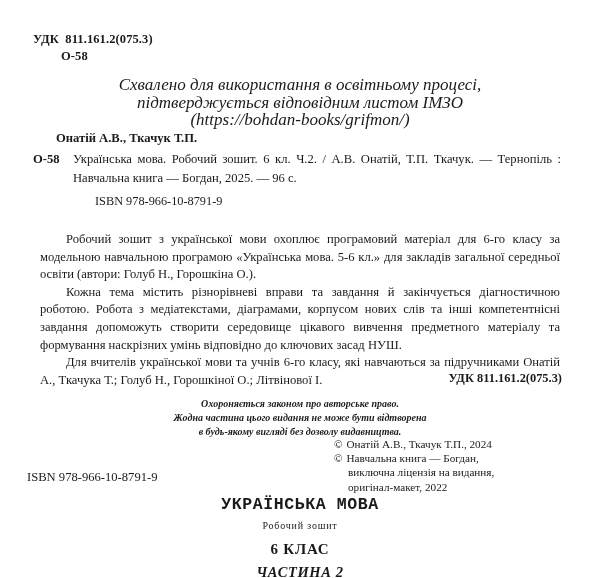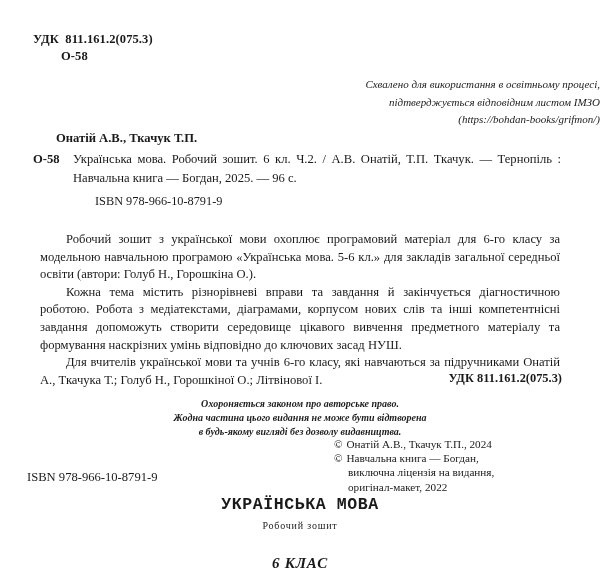--- a/index.html
+++ b/index.html
@@ -35,23 +35,23 @@
   .udk-header .udk-line2 {
     padding-left: 28px;
   }
 
   
   .approval {
     position: absolute;
     left: 0;
     right: 0;
     top: 76px;
-    text-align: right;
+    text-align: center;
     font-style: italic;
-    font-size: 11px;
+    font-size: 17px;
     line-height: 17.5px;
   }
 
   
   .authors-line {
     position: absolute;
     left: 56px;
     top: 131px;
     font-weight: bold;
     font-size: 12.6px;
@@ -179,22 +179,21 @@
     font-size: 10px;
     letter-spacing: 0.8px;
     line-height: 20px;
     margin-top: 1px;
   }
   .title-grade {
     font-weight: bold;
     font-size: 15px;
     letter-spacing: 0.8px;
     line-height: 21px;
-    margin-top: 17px;
-    font-style: italic;
+    margin-top: 3px;
   }
   .title-part {
     font-weight: bold;
     font-style: italic;
     font-size: 14.5px;
     letter-spacing: 0.6px;
     line-height: 21px;
     margin-top: 2px;
   }
 </style>

